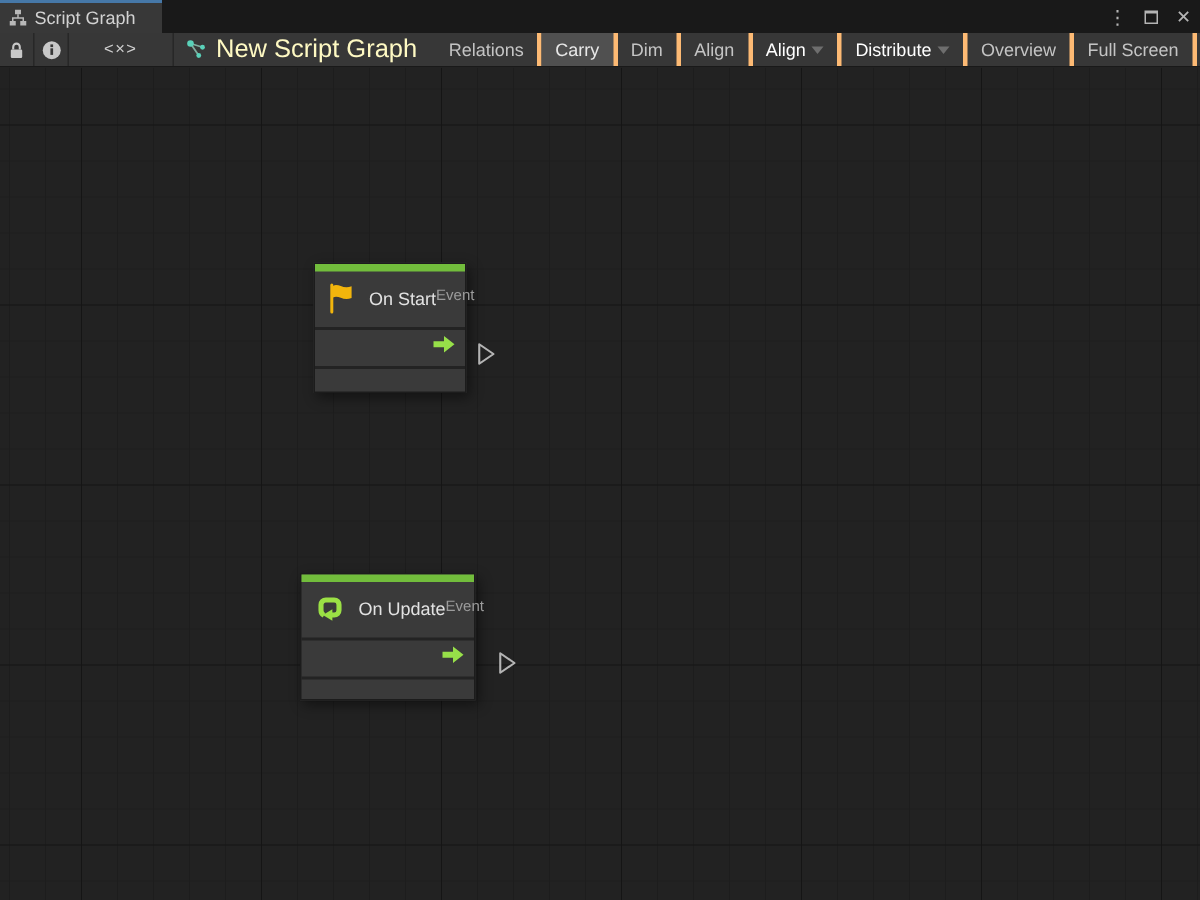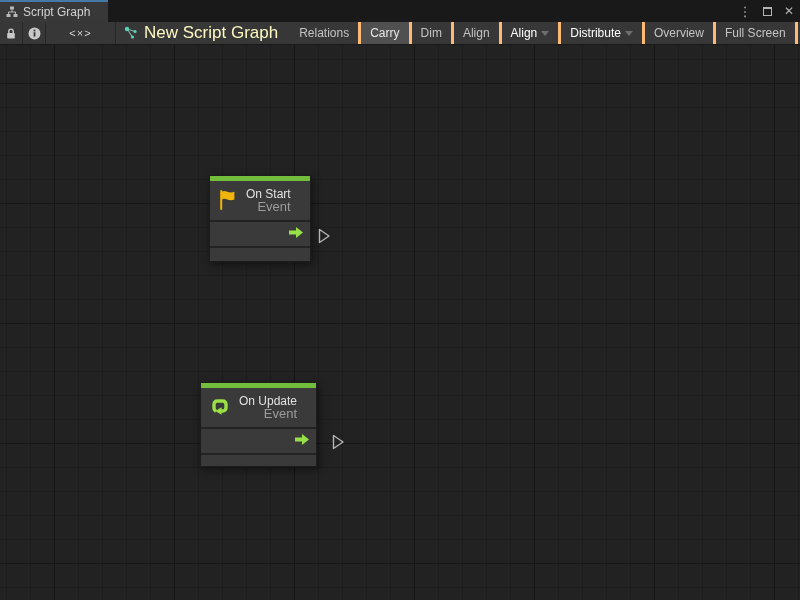--- a/index.html
+++ b/index.html
@@ -47,23 +47,23 @@
         linear-gradient(90deg, #1d1d1d 1px, transparent 1px),
         linear-gradient(#1d1d1d 1px, transparent 1px);
       background-size:120px 120px, 120px 120px, 24px 24px, 24px 24px;
       background-position:54px 38px, 54px 38px, 6px 14px, 6px 14px; }
 
   
   .node { position:absolute; background:#3a3a3a; border:1px solid #1c1c1c;
           box-shadow:2px 3px 8px rgba(0,0,0,.45); cursor:default; }
   .node-accent { height:5px; background:#72bd3c; }
   .node-header { display:flex; align-items:center; gap:7px; padding:6px 10px 7px 7px; }
-  .node-titles { display:flex; flex-direction:column;align-items:flex-end; }
+  .node-titles { display:flex; flex-direction:row; }
   .node-title { font-size:12px; color:#e2e2e2; line-height:14px; white-space:nowrap; }
-  .node-subtitle { font-size:13px; color:#9c9c9c; line-height:12px; white-space:nowrap; }
+  .node-subtitle { font-size:10px; color:#9c9c9c; line-height:12px; white-space:nowrap; }
   .node-ports { position:relative; height:28px; border-top:2px solid #232323; border-bottom:2px solid #232323; }
   .port-arrow { position:absolute; right:6px; top:50%; transform:translateY(-50%); display:block; }
   .node-footer { height:9px; }
   .ext-port { position:absolute; }
 </style>
 </head>
 <body>
 
 <div class="tabbar">
   <div class="tab">

